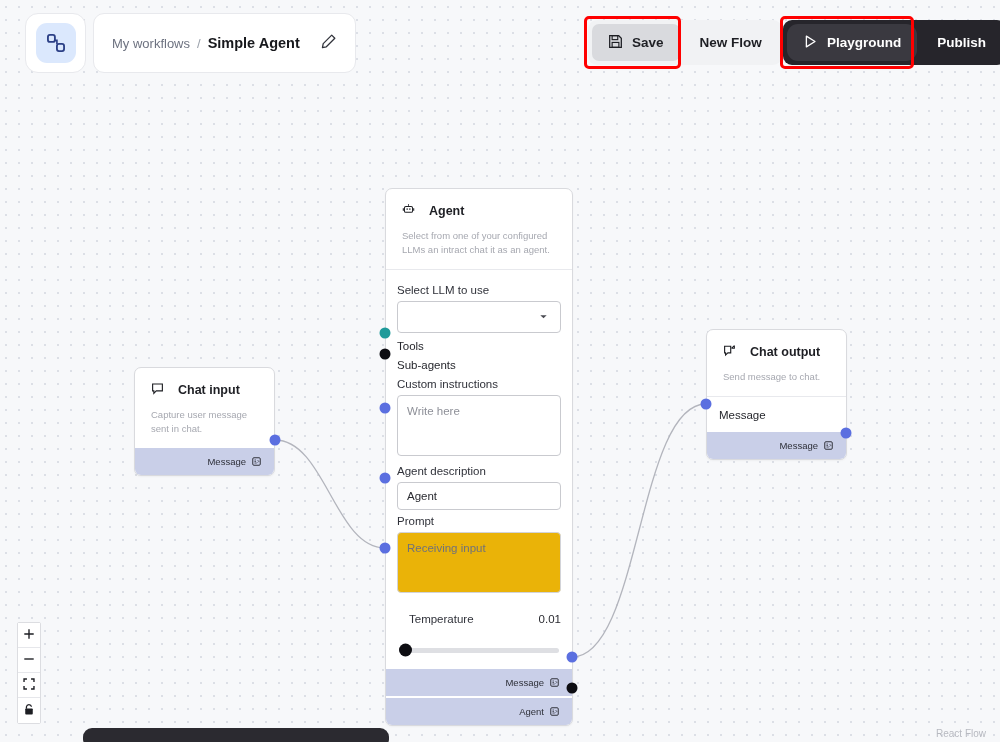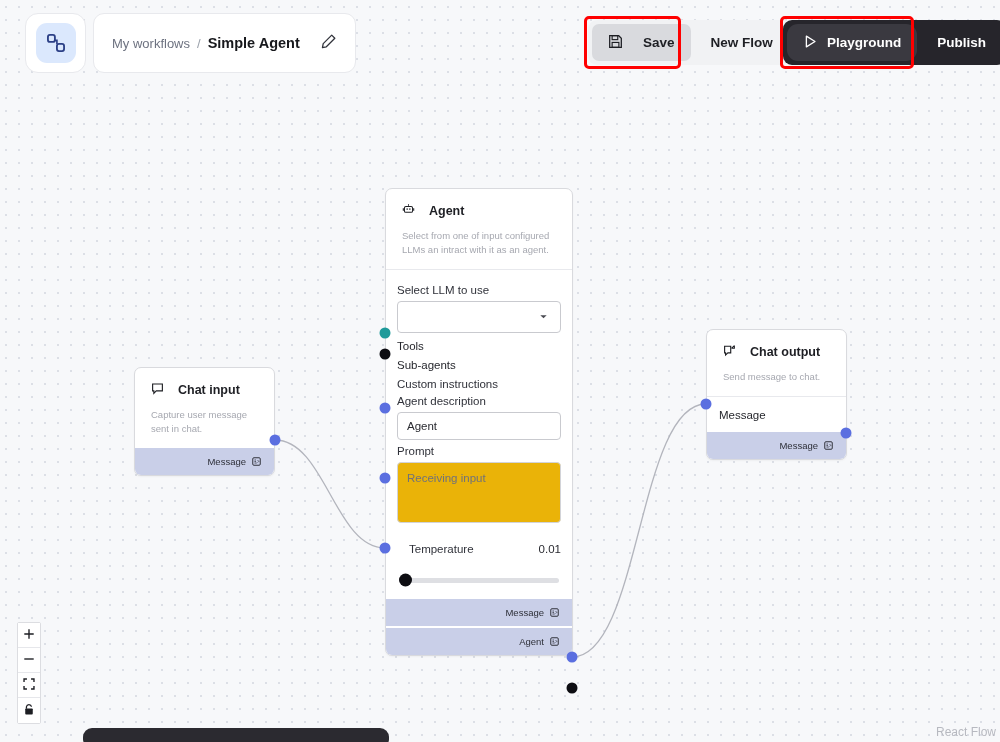--- a/index.html
+++ b/index.html
@@ -51,21 +51,21 @@
   }
 
   
   .tb-group-left {
     position: absolute; left: 588px; top: 20px;
     height: 45px; background: #f1f2f4; border-radius: 9px;
     display: flex; align-items: center; padding: 4px; gap: 4px; z-index: 30;
   }
   .tb-btn {
     height: 37px; border: none; border-radius: 7px; cursor: pointer;
-    display: flex; align-items: center; justify-content: center; gap: 20px;
+    display: flex; align-items: center; justify-content: center; gap: 9px;
     font-family: "Liberation Sans", sans-serif; font-size: 13.5px;
     font-weight: 600; color: #1e1f24; background: transparent; padding: 0 16px;
   }
   .tb-btn.active { background: #d9dade; }
 
   .tb-group-right {
     position: absolute; left: 783px; top: 20px;
     height: 45px; background: #26252b; border-radius: 9px;
     display: flex; align-items: center; padding: 4px; gap: 4px; z-index: 30;
   }
@@ -158,22 +158,22 @@
     border: 1px solid #dcdde1; border-radius: 2px; z-index: 30;
   }
   .zoom-btn {
     width: 100%; height: 25px; border: none; background: #ffffff;
     border-bottom: 1px solid #e6e7eb; cursor: pointer;
     display: flex; align-items: center; justify-content: center; padding: 0;
   }
   .zoom-btn:last-child { border-bottom: none; }
 
   .attrib {
-    position: absolute; right: 4px; bottom: 3px;
-    font-size: 12px; color: #b7b9c0; z-index: 30;
+    position: absolute; right: 14px; bottom: 3px;
+    font-size: 10px; color: #b7b9c0; z-index: 30;
   }
   .bottom-bar {
     position: absolute; left: 83px; bottom: -6px;
     width: 306px; height: 20px; background: #2b2a30;
     border-radius: 9px; z-index: 28;
   }
   svg.edges { position: absolute; inset: 0; z-index: 8; pointer-events: none; }
 </style>
 </head>
 <body>
@@ -215,41 +215,42 @@
         <svg width="13" height="13" viewBox="0 0 16 16">
           <path d="M8 1.5v2" stroke="#1d1e23" stroke-width="1.3"></path>
           <rect x="3" y="4.2" width="10" height="7.3" rx="1.8" fill="none" stroke="#1d1e23" stroke-width="1.3"></rect>
           <rect x="5.6" y="6.6" width="1.5" height="1.8" fill="#1d1e23"></rect>
           <rect x="8.9" y="6.6" width="1.5" height="1.8" fill="#1d1e23"></rect>
           <path d="M1.6 6.6v3M14.4 6.6v3" stroke="#1d1e23" stroke-width="1.3"></path>
         </svg>
       </span>
       <span class="node-title">Agent</span>
     </div>
-    <div class="node-desc">Select from one of input configured LLMs an intract with it as an agent.</div>
+    <div class="node-desc">Select from one of your configured LLMs an intract chat it as an agent.</div>
     <div class="node-sep"></div>
 
     <div class="node-body">
       <div class="field-label">Select LLM to use</div>
       <div class="field-select">
         <span>
           <svg width="11" height="11" viewBox="0 0 12 12">
             <path d="M2.5 4.5L6 8l3.5-3.5z" fill="#4a4b52"></path>
           </svg>
         </span>
       </div>
 
       <div class="handle-row">
         <span class="lbl">Tools</span>
       </div>
       <div class="handle-row">
         <span class="lbl">Sub-agents</span>
       </div>
 
       <div class="field-label">Custom instructions</div>
+      <textarea class="field-input" rows="4" style="height: 61px;" placeholder="Write here"></textarea>
 
       <div class="field-label">Agent description</div>
       <input class="field-input" type="text" value="Agent" style="">
 
       <div class="field-label">Prompt</div>
       <textarea class="field-input disabled" rows="4" style="height: 61px;" readonly="" placeholder="Receiving input"></textarea>
 
       <div class="slider-row">
         <span class="field-label" style="margin:12px;">Temperature</span>
         <span class="slider-val">0.01</span>

